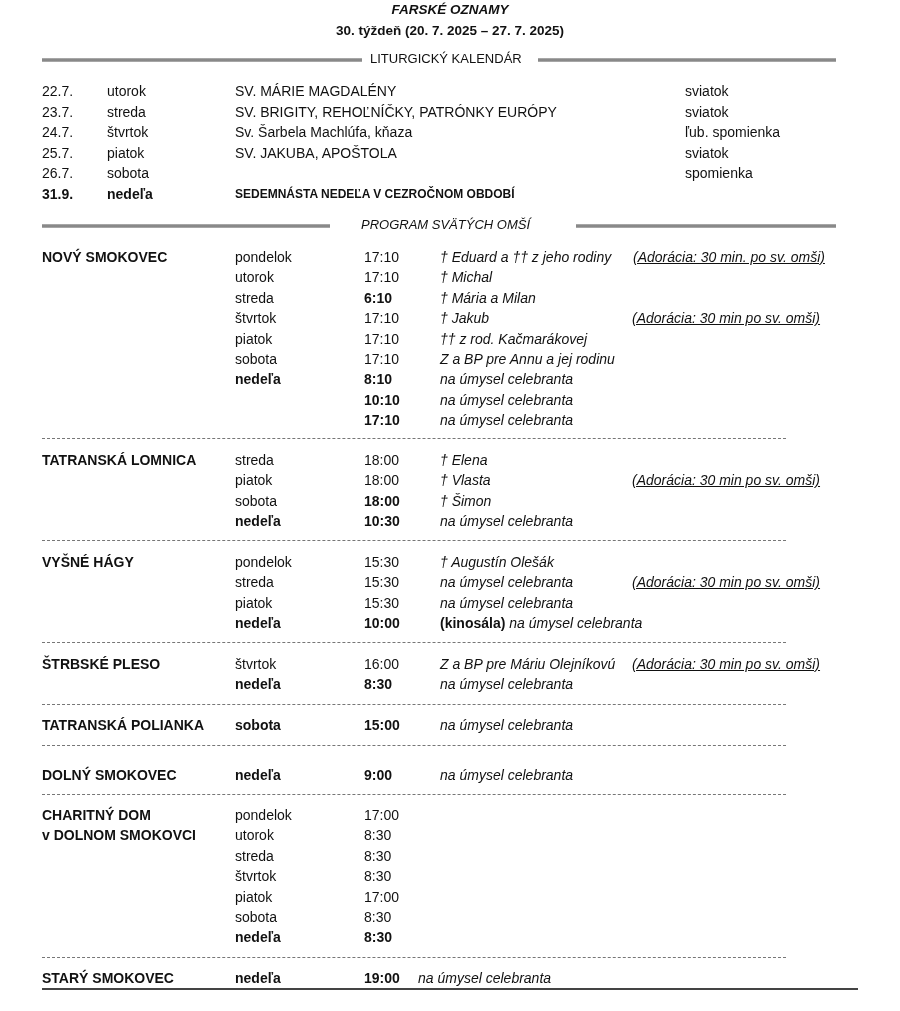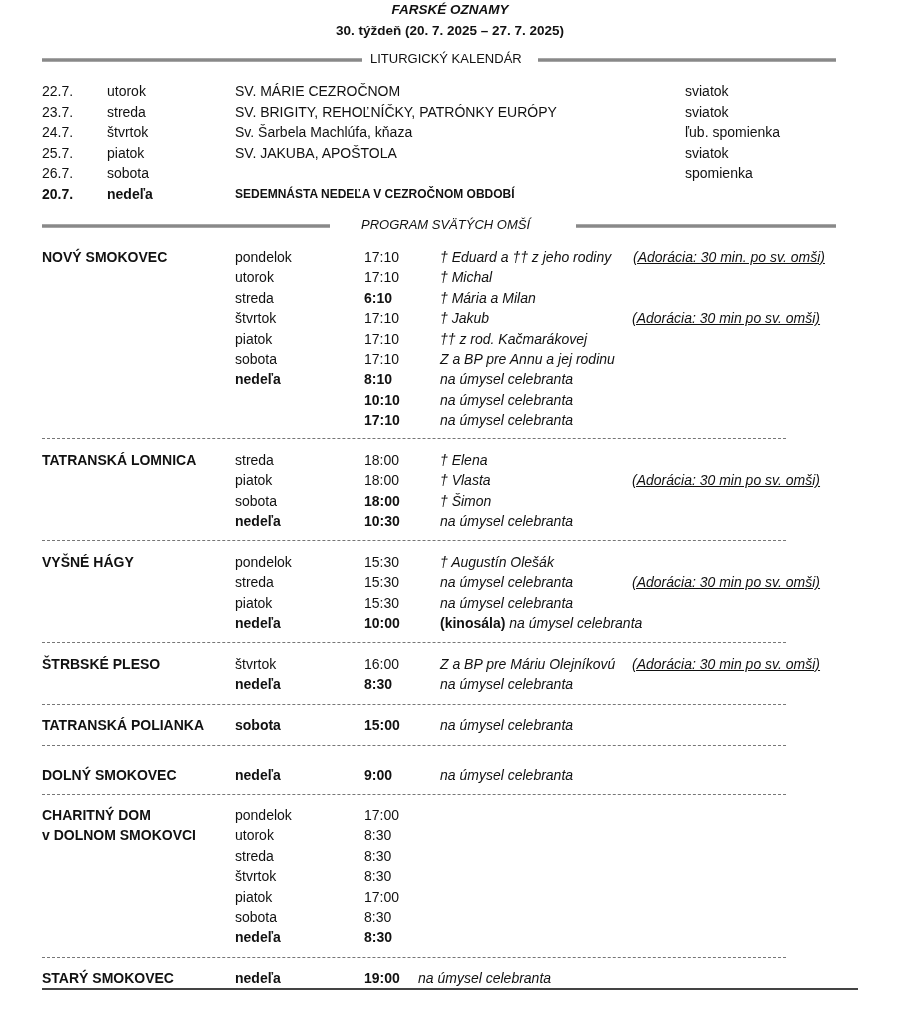--- a/index.html
+++ b/index.html
@@ -36,21 +36,21 @@
 <div class="abs title" style="top:23px;">30. týždeň (20. 7. 2025 – 27. 7. 2025)</div>
 
 <div class="rule" style="left:42px; top:58px; width:320px;"></div>
 <div class="abs section-label" style="left:370px; top:51px;">LITURGICKÝ KALENDÁR</div>
 <div class="rule" style="left:538px; top:58px; width:298px;"></div>
 
 <div id="lit-rows">
     <div class="row" style="top: 81px;">
       <span class="c-date">22.7.</span>
       <span class="c-day">utorok</span>
-      <span class="c-saint">SV. MÁRIE CEZROČNOM</span>
+      <span class="c-saint">SV. MÁRIE MAGDALÉNY</span>
       <span class="c-rank">sviatok</span>
     </div>
     <div class="row" style="top: 101.5px;">
       <span class="c-date">23.7.</span>
       <span class="c-day">streda</span>
       <span class="c-saint">SV. BRIGITY, REHOĽNÍČKY, PATRÓNKY EURÓPY</span>
       <span class="c-rank">sviatok</span>
     </div>
     <div class="row" style="top: 122px;">
       <span class="c-date">24.7.</span>
@@ -63,21 +63,21 @@
       <span class="c-day">piatok</span>
       <span class="c-saint">SV. JAKUBA, APOŠTOLA</span>
       <span class="c-rank">sviatok</span>
     </div>
     <div class="row" style="top: 163px;">
       <span class="c-date">26.7.</span>
       <span class="c-day">sobota</span>
       <span class="c-rank">spomienka</span>
     </div>
     <div class="row b" style="top: 183.5px;">
-      <span class="c-date">20.7.</span>
+      <span class="c-date">31.9.</span>
       <span class="c-day">nedeľa</span>
       <span class="c-saint big">SEDEMNÁSTA NEDEĽA V CEZROČNOM OBDOBÍ</span>
     </div>
   </div>
 
 <div class="rule" style="left:42px; top:224px; width:288px;"></div>
 <div class="abs section-label i" style="left:361px; top:217px;">PROGRAM SVÄTÝCH OMŠÍ</div>
 <div class="rule" style="left:576px; top:224px; width:260px;"></div>
 
 <div id="program">

